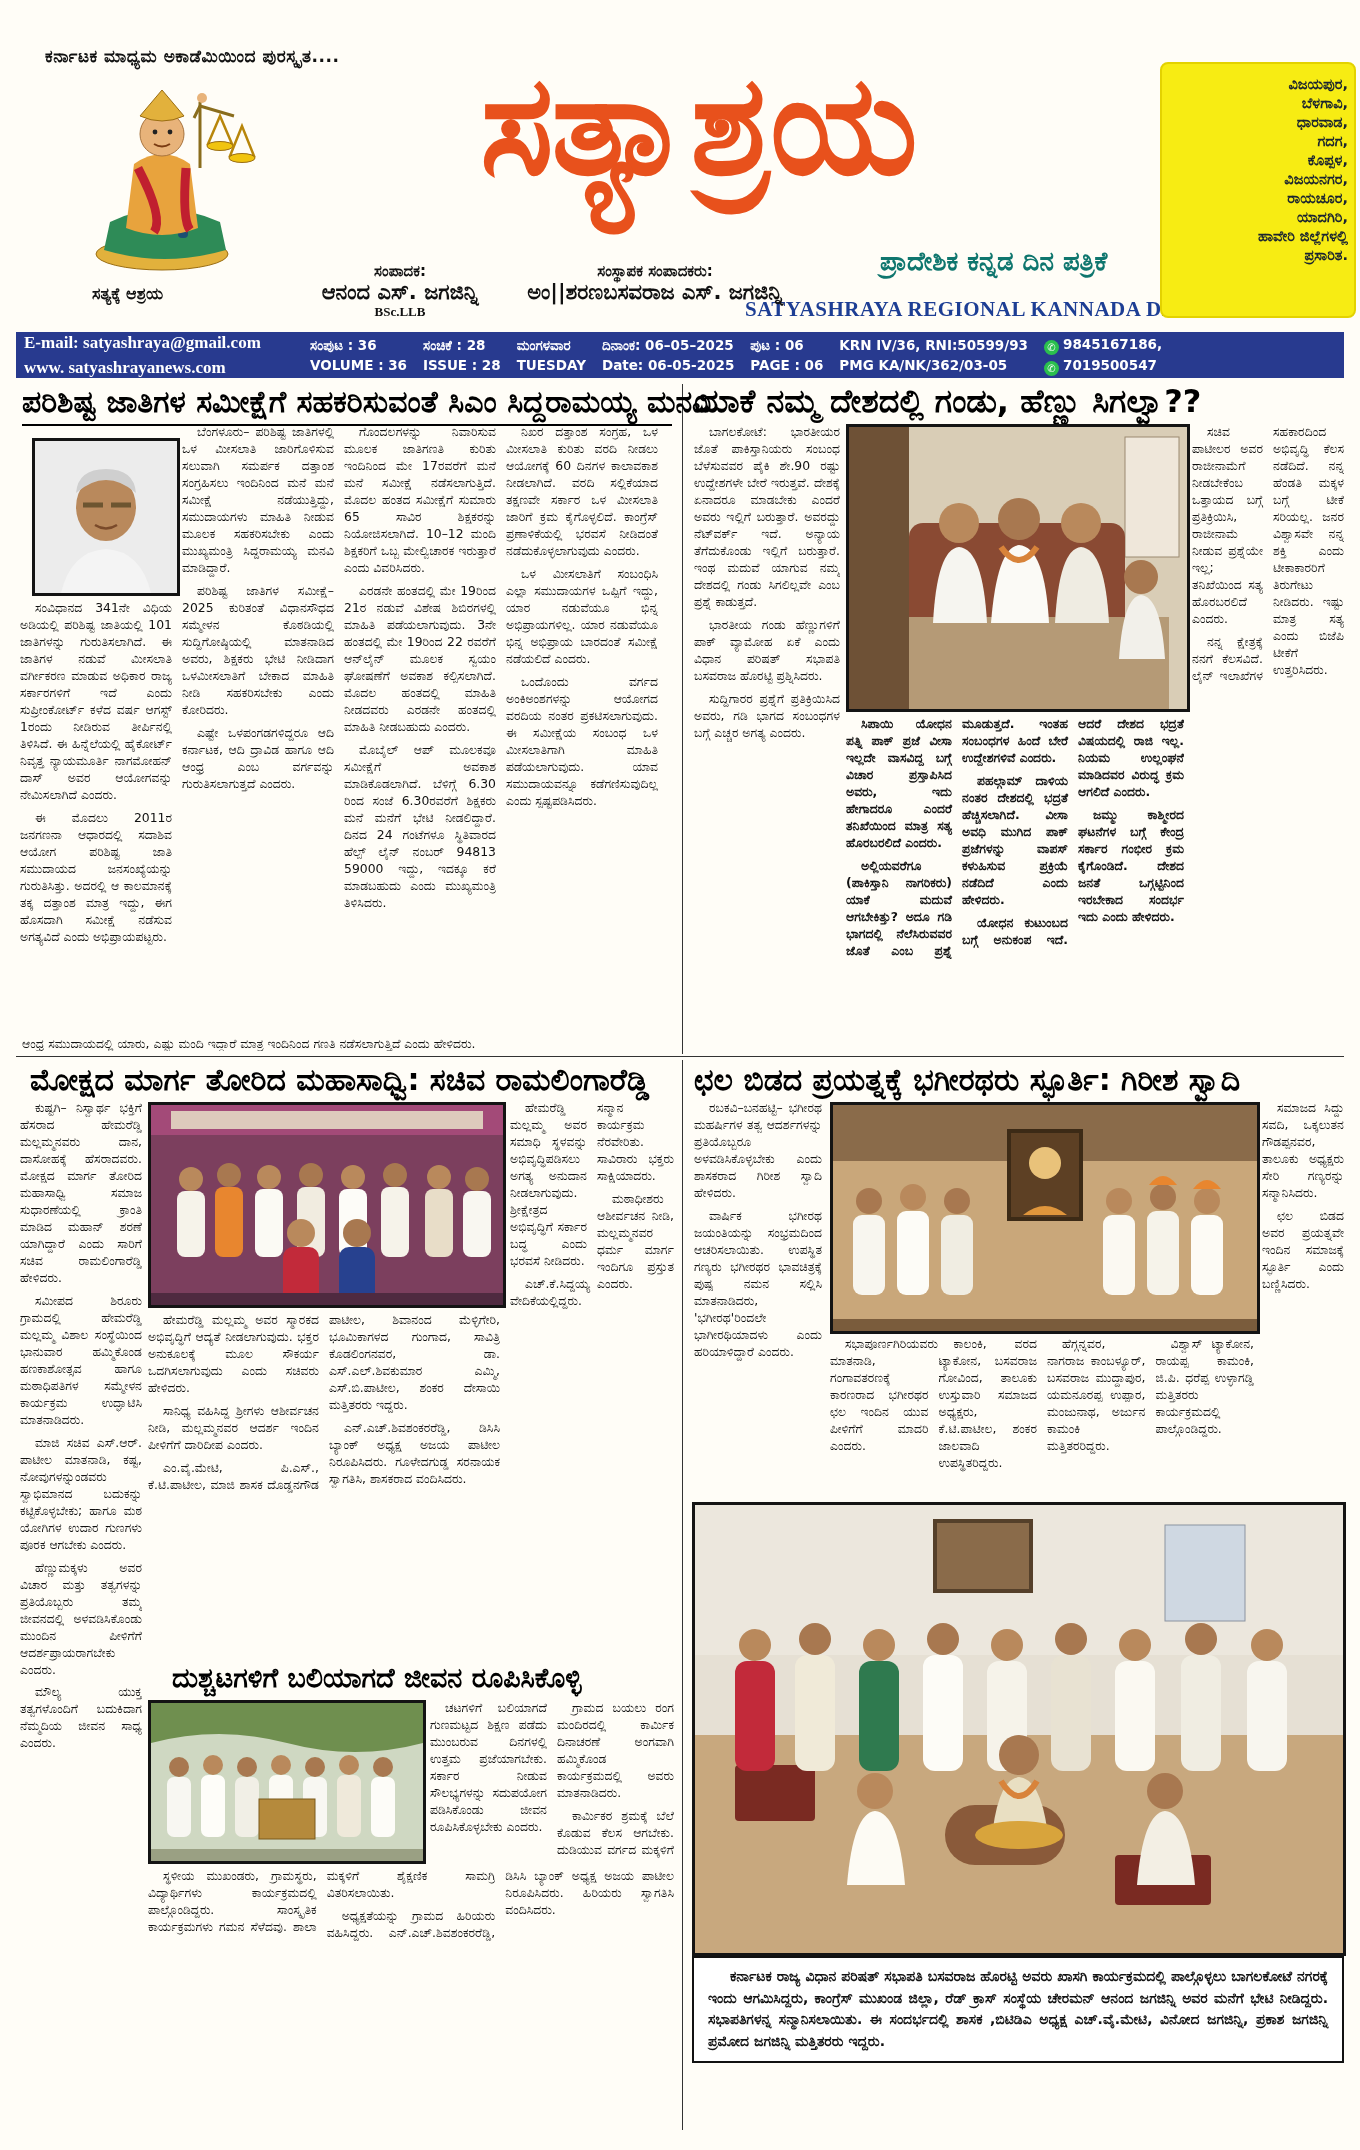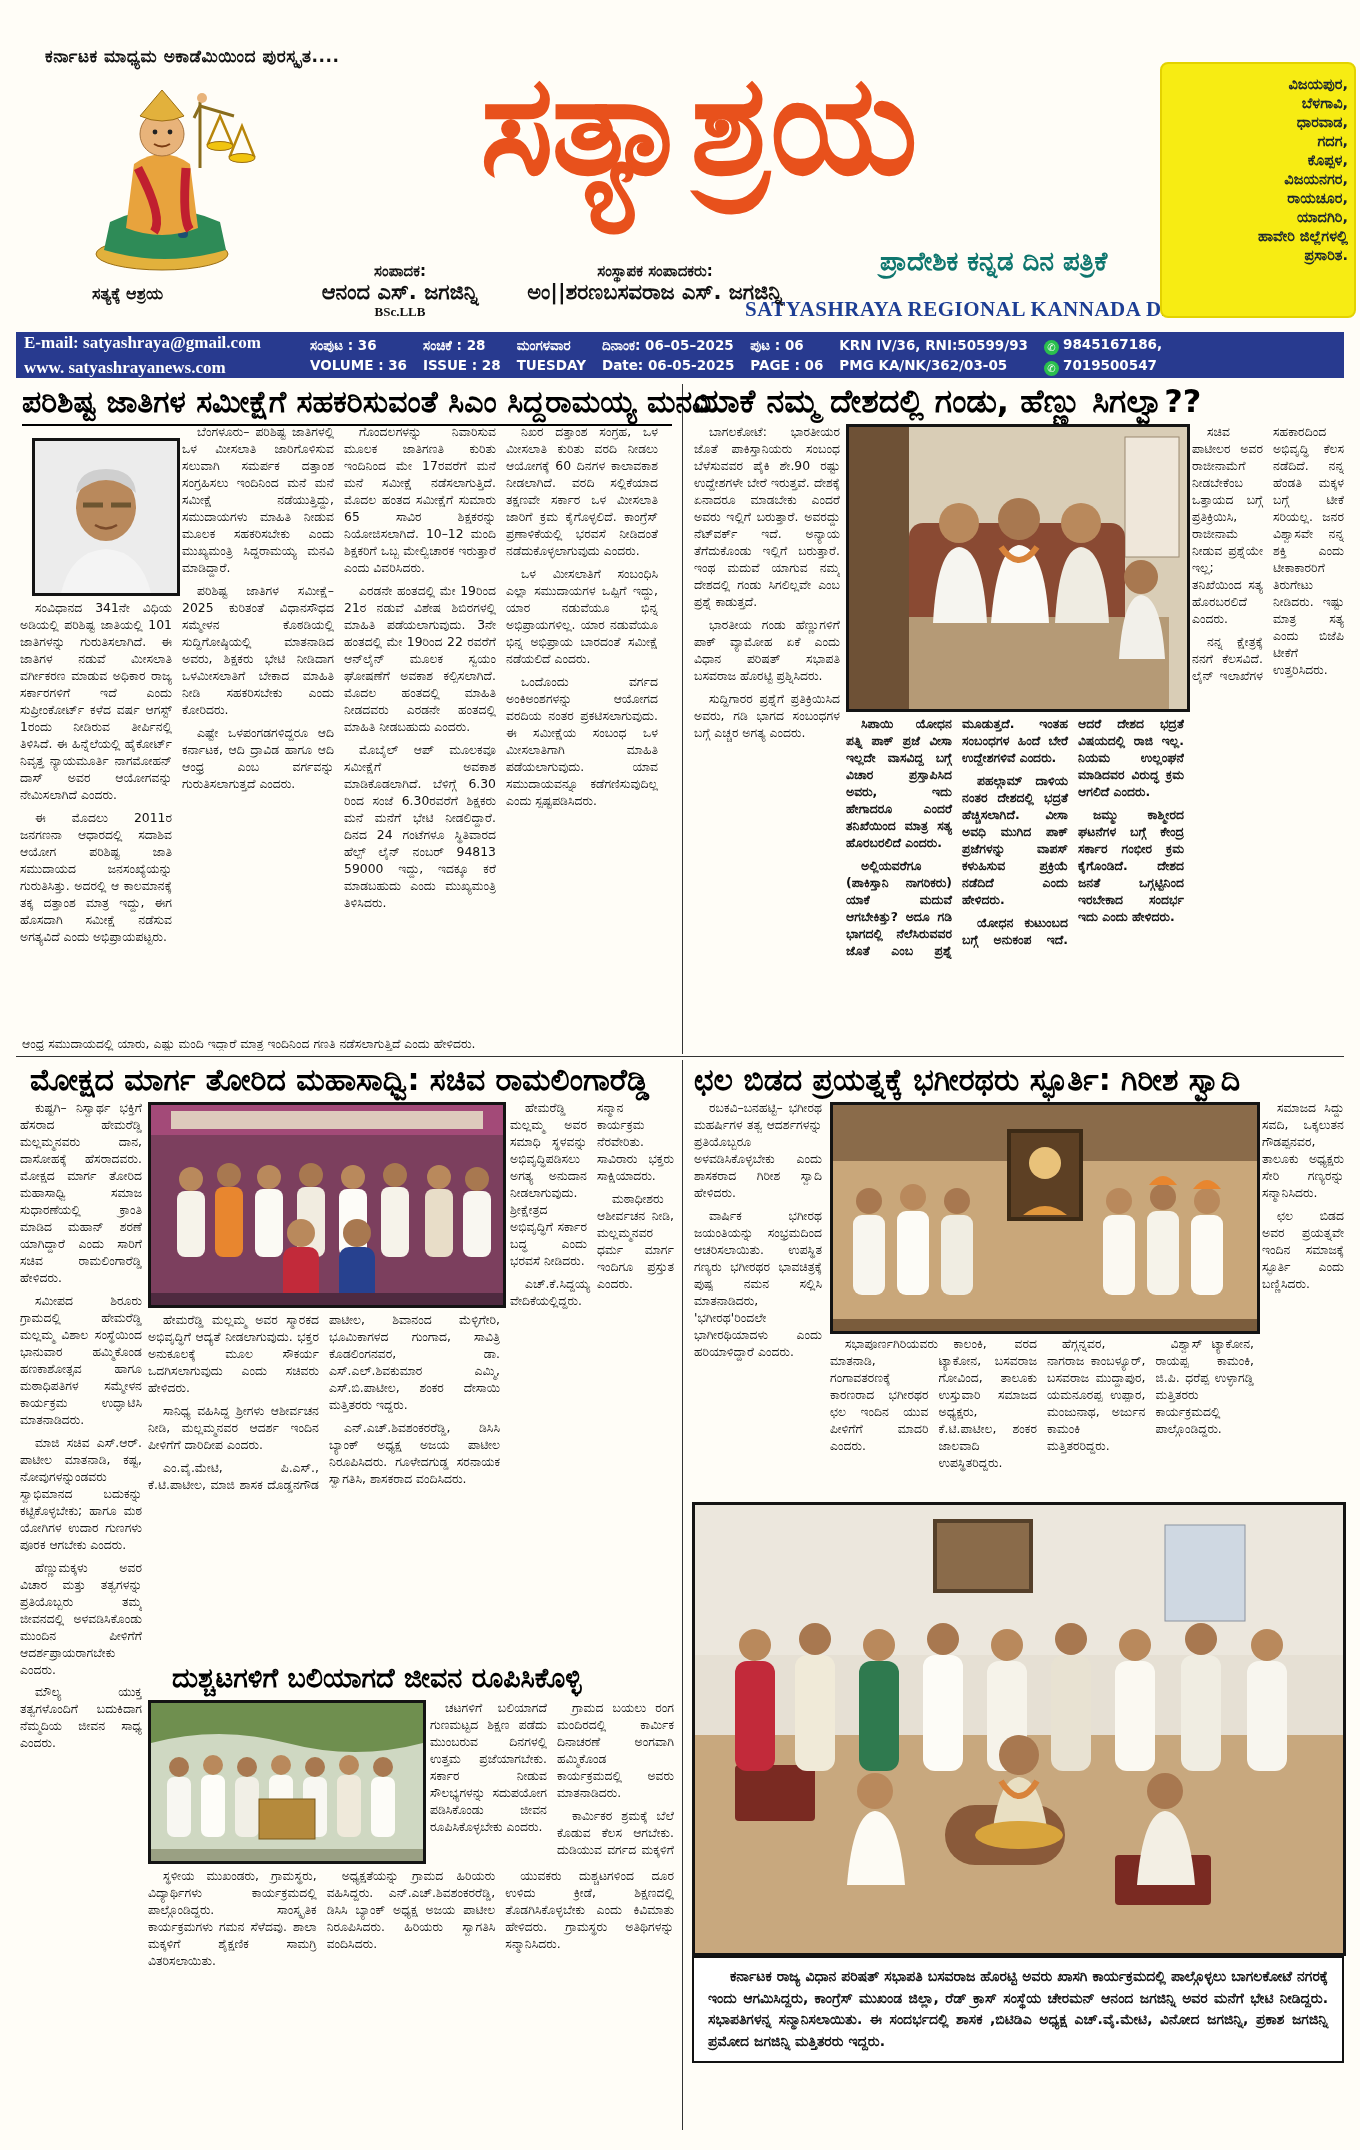--- a/index.html
+++ b/index.html
@@ -295,21 +295,20 @@
   </div>
 
   <div class="abs kn-body cols2" style="left:430px;top:1700px;width:244px;height:160px;">
       <p>ಚಟಗಳಿಗೆ ಬಲಿಯಾಗದೆ ಗುಣಮಟ್ಟದ ಶಿಕ್ಷಣ ಪಡೆದು ಮುಂಬರುವ ದಿನಗಳಲ್ಲಿ ಉತ್ತಮ ಪ್ರಜೆಯಾಗಬೇಕು. ಸರ್ಕಾರ ನೀಡುವ ಸೌಲಭ್ಯಗಳನ್ನು ಸದುಪಯೋಗ ಪಡಿಸಿಕೊಂಡು ಜೀವನ ರೂಪಿಸಿಕೊಳ್ಳಬೇಕು ಎಂದರು.</p>
       <p>ಗ್ರಾಮದ ಬಯಲು ರಂಗ ಮಂದಿರದಲ್ಲಿ ಕಾರ್ಮಿಕ ದಿನಾಚರಣೆ ಅಂಗವಾಗಿ ಹಮ್ಮಿಕೊಂಡ ಕಾರ್ಯಕ್ರಮದಲ್ಲಿ ಅವರು ಮಾತನಾಡಿದರು.</p>
       <p>ಕಾರ್ಮಿಕರ ಶ್ರಮಕ್ಕೆ ಬೆಲೆ ಕೊಡುವ ಕೆಲಸ ಆಗಬೇಕು. ದುಡಿಯುವ ವರ್ಗದ ಮಕ್ಕಳಿಗೆ ಉತ್ತಮ ಶಿಕ್ಷಣ ಸಿಗುವಂತಾಗಬೇಕು ಎಂದು ಶಂಕರ ದೇಸಾಯಿ ಹೇಳಿದರು.</p>
     </div>
   <div class="abs kn-body cols3" style="left:148px;top:1868px;width:526px;height:262px;">
       <p>ಸ್ಥಳೀಯ ಮುಖಂಡರು, ಗ್ರಾಮಸ್ಥರು, ವಿದ್ಯಾರ್ಥಿಗಳು ಕಾರ್ಯಕ್ರಮದಲ್ಲಿ ಪಾಲ್ಗೊಂಡಿದ್ದರು. ಸಾಂಸ್ಕೃತಿಕ ಕಾರ್ಯಕ್ರಮಗಳು ಗಮನ ಸೆಳೆದವು. ಶಾಲಾ ಮಕ್ಕಳಿಗೆ ಶೈಕ್ಷಣಿಕ ಸಾಮಗ್ರಿ ವಿತರಿಸಲಾಯಿತು.</p>
       <p>ಅಧ್ಯಕ್ಷತೆಯನ್ನು ಗ್ರಾಮದ ಹಿರಿಯರು ವಹಿಸಿದ್ದರು. ಎನ್.ಎಚ್.ಶಿವಶಂಕರರೆಡ್ಡಿ, ಡಿಸಿಸಿ ಬ್ಯಾಂಕ್ ಅಧ್ಯಕ್ಷ ಅಜಯ ಪಾಟೀಲ ನಿರೂಪಿಸಿದರು. ಹಿರಿಯರು ಸ್ವಾಗತಿಸಿ ವಂದಿಸಿದರು.</p>
-      <p>ಯುವಕರು ದುಶ್ಚಟಗಳಿಂದ ದೂರ ಉಳಿದು ಕ್ರೀಡೆ, ಶಿಕ್ಷಣದಲ್ಲಿ ತೊಡಗಿಸಿಕೊಳ್ಳಬೇಕು ಎಂದು ಕಿವಿಮಾತು ಹೇಳಿದರು. ಗ್ರಾಮಸ್ಥರು ಅತಿಥಿಗಳನ್ನು ಸನ್ಮಾನಿಸಿದರು.</p>
     </div>
 
   <div class="abs headline h30" style="left:694px;top:1062px;width:650px;">ಛಲ ಬಿಡದ ಪ್ರಯತ್ನಕ್ಕೆ ಭಗೀರಥರು ಸ್ಫೂರ್ತಿ: ಗಿರೀಶ ಸ್ವಾದಿ</div>
 
   <div class="abs photo" style="left:830px;top:1102px;width:424px;height:226px;">
     <svg viewBox="0 0 424 226">
       <rect width="424" height="226" fill="#c9a77a"></rect>
       <rect x="0" y="0" width="424" height="56" fill="#8a6b4a"></rect>
       <rect x="176" y="26" width="72" height="88" fill="#5d4024" stroke="#3c2a16" stroke-width="4"></rect>
       <circle cx="212" cy="58" r="16" fill="#e9c27a"></circle>

